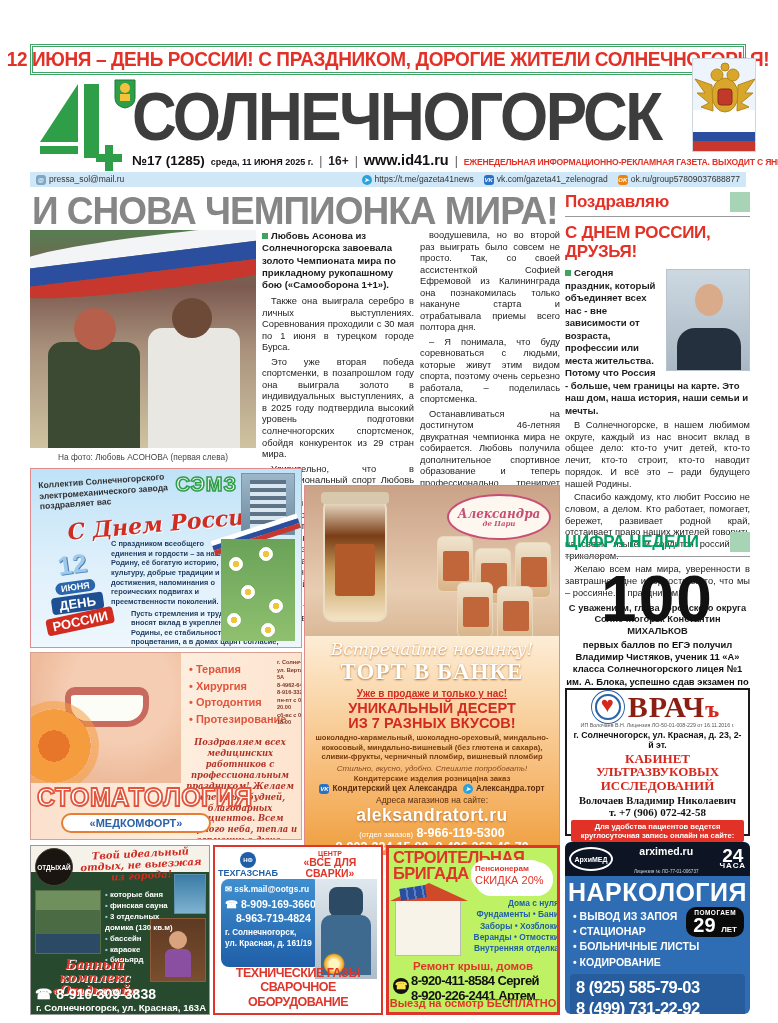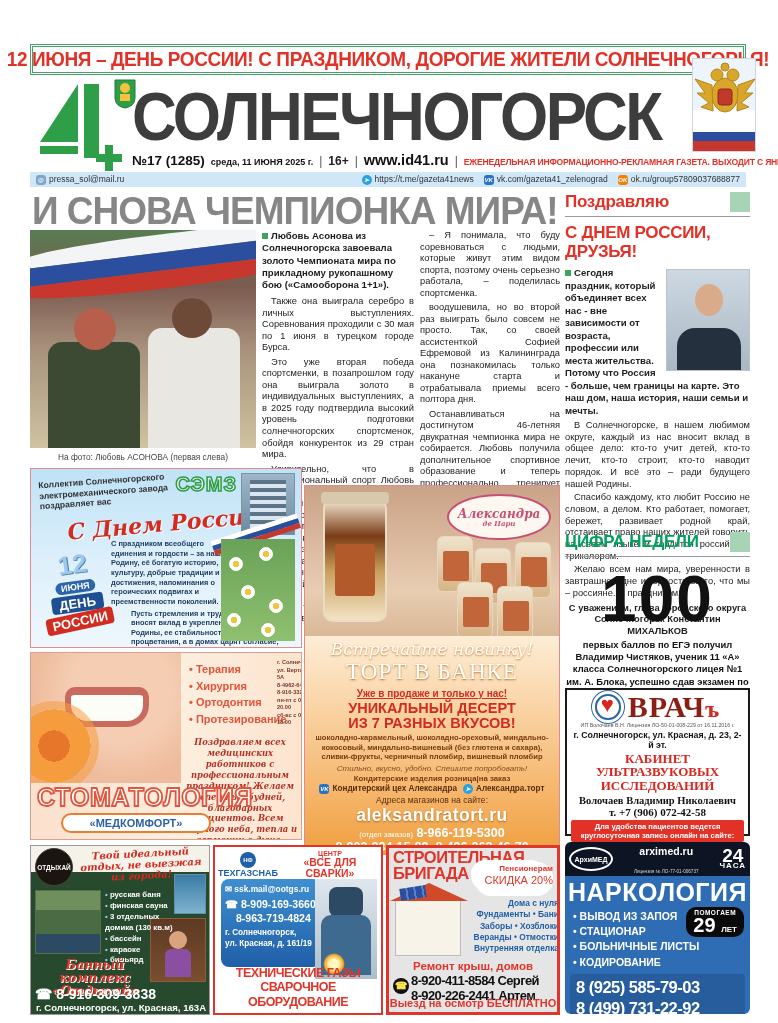--- a/index.html
+++ b/index.html
@@ -131,21 +131,21 @@
   .tort { left:304px; top:485px; width:256px; height:370px; border:1.5px solid #e08c8c; background:linear-gradient(180deg,#fff6ea 0%,#fdeed8 40%,#f5b264 86%,#ef9f3f 100%); overflow:hidden; text-align:center; }
   .tort-photo { position:relative; height:150px; background:linear-gradient(180deg,#caa287 0%,#e8cdb2 70%,#d9b896 100%); overflow:hidden; }
   .jar-big { position:absolute; left:18px; top:12px; width:64px; height:124px; border-radius:10px; background:linear-gradient(180deg,#f3e7d2 0%,#7a3d16 30%,#caa05f 60%,#f3e3c4 100%); border:2px solid #e9dcc4; }
   .jar-big::before { content:""; position:absolute; left:-4px; top:-8px; width:68px; height:12px; background:#d9c9ac; border-radius:4px; }
   .jar-label { position:absolute; left:10px; top:44px; width:40px; height:52px; background:#b35a2a; border-radius:3px; }
   .jar-s { position:absolute; width:36px; height:56px; border-radius:6px; background:linear-gradient(180deg,#efe3cd,#d8b488); border:1px solid #e6d6ba; }
   .jar-s i { position:absolute; left:5px; top:14px; width:26px; height:30px; background:#c1663a; border-radius:2px; }
   .brandoval { position:absolute; right:8px; top:8px; width:104px; height:46px; background:#fdf7f0; border:2px solid #c74f74; border-radius:50%; color:#c74f74; font-family:"DejaVu Serif", serif; font-style:italic; font-weight:bold; font-size:12px; line-height:1; display:flex; flex-direction:column; align-items:center; justify-content:center; }
   .brandoval small { font-size:7px; }
   .tort-new { font-family:"DejaVu Serif", serif; font-style:italic; color:#fff; font-size:17px; margin-top:3px; text-shadow:0 1px 2px #c87a2a; }
-  .tort-title { font-family:"Liberation Serif", serif; font-weight:normal; color:#fff; font-size:23px; letter-spacing:1px; text-shadow:0 1px 2px #b06a20; }
+  .tort-title { font-family:"Liberation Serif", serif; font-weight:bold; color:#fff; font-size:23px; letter-spacing:1px; text-shadow:0 1px 2px #b06a20; }
   .tort-avail { color:#d22b20; font-weight:bold; font-size:10px; margin-top:3px;text-decoration:underline; }
   .tort-sub { color:#d22b20; font-weight:bold; font-size:14.5px; line-height:1.05; margin:2px 0; }
   .tort-flav { color:#7a3a10; font-weight:bold; font-size:7.6px; line-height:1.25; padding:0 10px; }
   .tort-tag { color:#8a4a20; font-style:italic; font-size:8px; margin-top:2px; }
   .tort-retail { color:#7a3a10; font-weight:bold; font-size:7.8px; margin-top:1px; }
   .tort-soc { font-size:8.2px; font-weight:bold; color:#5a2d10; margin-top:1px; display:flex; justify-content:center; gap:6px; align-items:center; }
   .tort-socsite { font-size:8.6px; color:#5a2d10; margin-top:1px; }
   .tort-site { color:#fff; font-weight:bold; font-size:17.5px; letter-spacing:0.5px; text-shadow:0 1px 2px #b06a20; }
   .tort-ph1 { color:#fff; font-weight:bold; font-size:12.5px; }
   .tort-ph1 small { font-size:7.5px; font-weight:normal; }
@@ -192,23 +192,23 @@
   .tg-panel .mail { font-weight:bold; font-size:8.4px; }
   .tg-panel .ph { font-weight:bold; font-size:10.5px; margin-top:3px; }
   .tg-panel .ad { margin-top:3px; font-size:8.2px; font-weight:bold; }
   .tg-welder { position:absolute; right:4px; top:32px; width:62px; height:100px; background:linear-gradient(180deg,#dfe7ee,#aebdc9); overflow:hidden; }
   .tg-welder .helm { position:absolute; left:14px; top:8px; width:34px; height:30px; background:#2c4a63; border-radius:8px; }
   .tg-welder .bodyy { position:absolute; left:6px; top:36px; width:50px; height:60px; background:#3f6a8f; border-radius:10px 10px 0 0; }
   .tg-welder .spark { position:absolute; left:8px; top:74px; width:22px; height:22px; background:radial-gradient(circle,#fff7c0 0 30%, #f5a623 60%, transparent 70%); border-radius:50%; }
   .tg-foot { position:absolute; left:0; bottom:4px; width:100%; text-align:center; color:#e0352a; font-weight:bold; font-size:12.5px; line-height:1.15; letter-spacing:-0.5px; }
 
   
-  .stroy { left:386px; top:845px; width:174px; height:170px; background:#e5e5e5; border:3px solid #e0352a; padding:2px 4px; overflow:hidden; }
+  .stroy { left:386px; top:845px; width:174px; height:170px; background:#bef264; border:3px solid #e0352a; padding:2px 4px; overflow:hidden; }
   .stroy-title { color:#e0352a; font-weight:bold; font-size:16.5px; line-height:0.95; letter-spacing:-0.5px; }
-  .stroy-cloud { position:absolute; right:4px; top:14px; width:78px; height:34px; background:#fff; border-radius:16px; text-align:right; color:#e0352a; line-height:1.1; padding-top:3px; box-shadow:-6px -4px 0 -2px #fff; }
+  .stroy-cloud { position:absolute; right:4px; top:14px; width:78px; height:34px; background:#fff; border-radius:16px; text-align:left; color:#e0352a; line-height:1.1; padding-top:3px; box-shadow:-6px -4px 0 -2px #fff; }
   .stroy-cloud .d1 { font-size:8px; font-weight:bold; }
   .stroy-cloud .d2 { font-size:11px; font-weight:normal; }
   .house { position:absolute; left:6px; top:52px; width:66px; height:56px; background:#f7f3e8; border:1px solid #bbb; }
   .house::before { content:""; position:absolute; left:-6px; top:-18px; border-left:39px solid transparent; border-right:39px solid transparent; border-bottom:18px solid #d04a2a; }
   .house::after { content:""; position:absolute; left:4px; top:-14px; width:26px; height:12px; background:repeating-linear-gradient(90deg,#2b4f9e 0 6px,#5a7fc4 6px 8px); transform:rotate(-9deg); }
   .stroy-serv { position:absolute; left:78px; top:50px; width:92px; color:#1f5fa8; font-weight:bold; font-size:8.4px; line-height:1.35; text-align:right; }
   .stroy-repair { position:absolute; left:0; top:112px; width:100%; text-align:center; color:#e0352a; font-weight:bold; font-size:11.5px; }
   .stroy-ph { position:absolute; left:4px; top:126px; width:166px; color:#111; font-weight:bold; font-size:13px; line-height:1.15; letter-spacing:-0.6px; }
   .stroy-ph .picon { display:inline-block; width:16px; height:16px; border-radius:50%; background:#111; color:#ffe54d; font-size:10px; text-align:center; line-height:16px; margin-right:2px; float:left; margin-top:4px; }
   .stroy-foot { position:absolute; left:0; bottom:3px; width:100%; text-align:center; color:#e0352a; font-weight:bold; font-size:11px; }
@@ -291,22 +291,22 @@
 </div>
 <div class="abs caption">На фото: Любовь АСОНОВА (первая слева)</div>
 
 <div class="abs col col1">
   <div class="lead"><span class="gsq"></span><span>Любовь Асонова из Солнечногорска завоевала золото Чемпионата мира по прикладному рукопашному бою («Самооборона 1+1»).</span></div>
   <p>Также она выиграла серебро в личных выступлениях. Соревнования проходили с 30 мая по 1 июня в турецком городе Бурса.</p>
   <p>Это уже вторая победа спортсменки, в позапрошлом году она выиграла золото в индивидуальных выступлениях, а в 2025 году подтвердила высокий уровень подготовки солнечногорских спортсменок, обойдя конкуренток из 29 стран мира.</p>
   <p>Удивительно, что в профессиональный спорт Любовь пришла всего три года назад. Обычный бухгалтер, она с юности любила разные виды физической активности, от балета до конного спорта. Вместе с сыном Максимом начала заниматься триатлоном, скалолазанием, пришла в группу рукопашного боя для детей и родителей под руководством тренера Романа Манухина. Упорные тренировки – и результат не заставил себя ждать. Первая победа</p>
 </div>
 <div class="abs col col2">
+  <p>воодушевила, но во второй раз выиграть было совсем не просто. Так, со своей ассистенткой Софией Ефремовой из Калининграда она познакомилась только накануне старта и отрабатывала приемы всего полтора дня.</p>
   <p>– Я понимала, что буду соревноваться с людьми, которые живут этим видом спорта, поэтому очень серьезно работала, – поделилась спортсменка.</p>
-  <p>воодушевила, но во второй раз выиграть было совсем не просто. Так, со своей ассистенткой Софией Ефремовой из Калининграда она познакомилась только накануне старта и отрабатывала приемы всего полтора дня.</p>
   <p>Останавливаться на достигнутом 46-летняя двукратная чемпионка мира не собирается. Любовь получила дополнительное спортивное образование и теперь профессионально тренирует юных спортсменов и в прикладном рукопашном бое, и в плавании. Победительница убеждена, что ее достижения – не только предмет гордости, но и пример для ее воспитанников, ведь она сама прошла путь от новичка до чемпиона совсем недавно. И с нетерпением ждет, когда Россию достойно будут представлять ее ученики.</p>
   <p>Поздравляем чемпионку и желаем, чтобы ее мечта осуществилась!</p>
   <p class="byline"><span class="gsq"></span><span>Марина КАМАНОВА,</span><br><span>фото из архива спортсменки</span></p>
 </div>
 
 <div class="abs rcol" style="top:192px;">
   <div class="sechead">
     <span class="t red">Поздравляю</span>
     <span class="sq"></span>
   </div>
@@ -478,21 +478,21 @@
   <div class="vcode">076/83-2</div>
 </div>
 
 <div class="abs banya">
   <div class="banya-logo">ОТДЫХАЙ</div>
   <div class="banya-tag">Твой идеальный отдых, не выезжая из города!</div>
   <div class="banya-photo1"></div>
   <div class="banya-photo2"></div>
   <div class="banya-photo3"></div>
   <ul class="banya-list">
-    <li>русская баня</li>
+    <li>которые баня</li>
     <li>финская сауна</li>
     <li>3 отдельных домика (130 кв.м)</li>
     <li>бассейн</li>
     <li>караоке</li>
     <li>бильярд</li>
   </ul>
   <div class="banya-title"><span>Банный комплекс</span><br><span>«Отдыхай»</span></div>
   <div class="banya-phone">☎ <span>8-916-309-3838</span></div>
   <div class="banya-addr">г. Солнечногорск, ул. Красная, 163А</div>
 </div>

